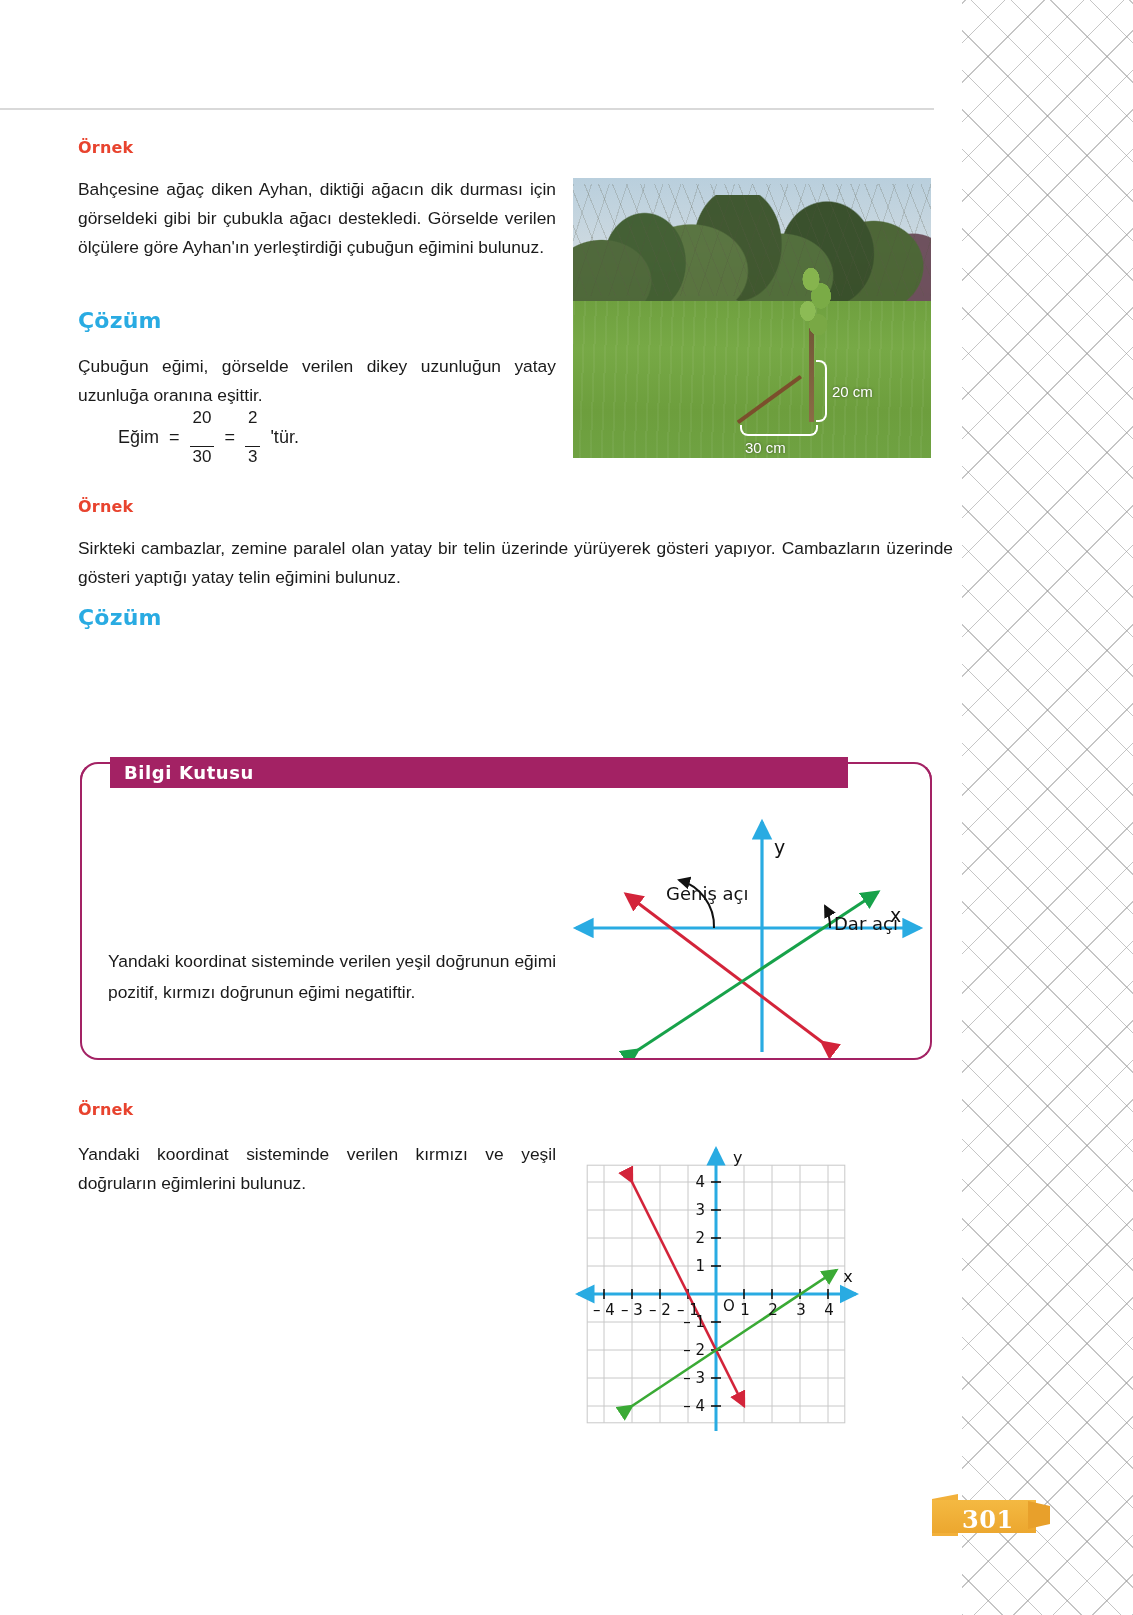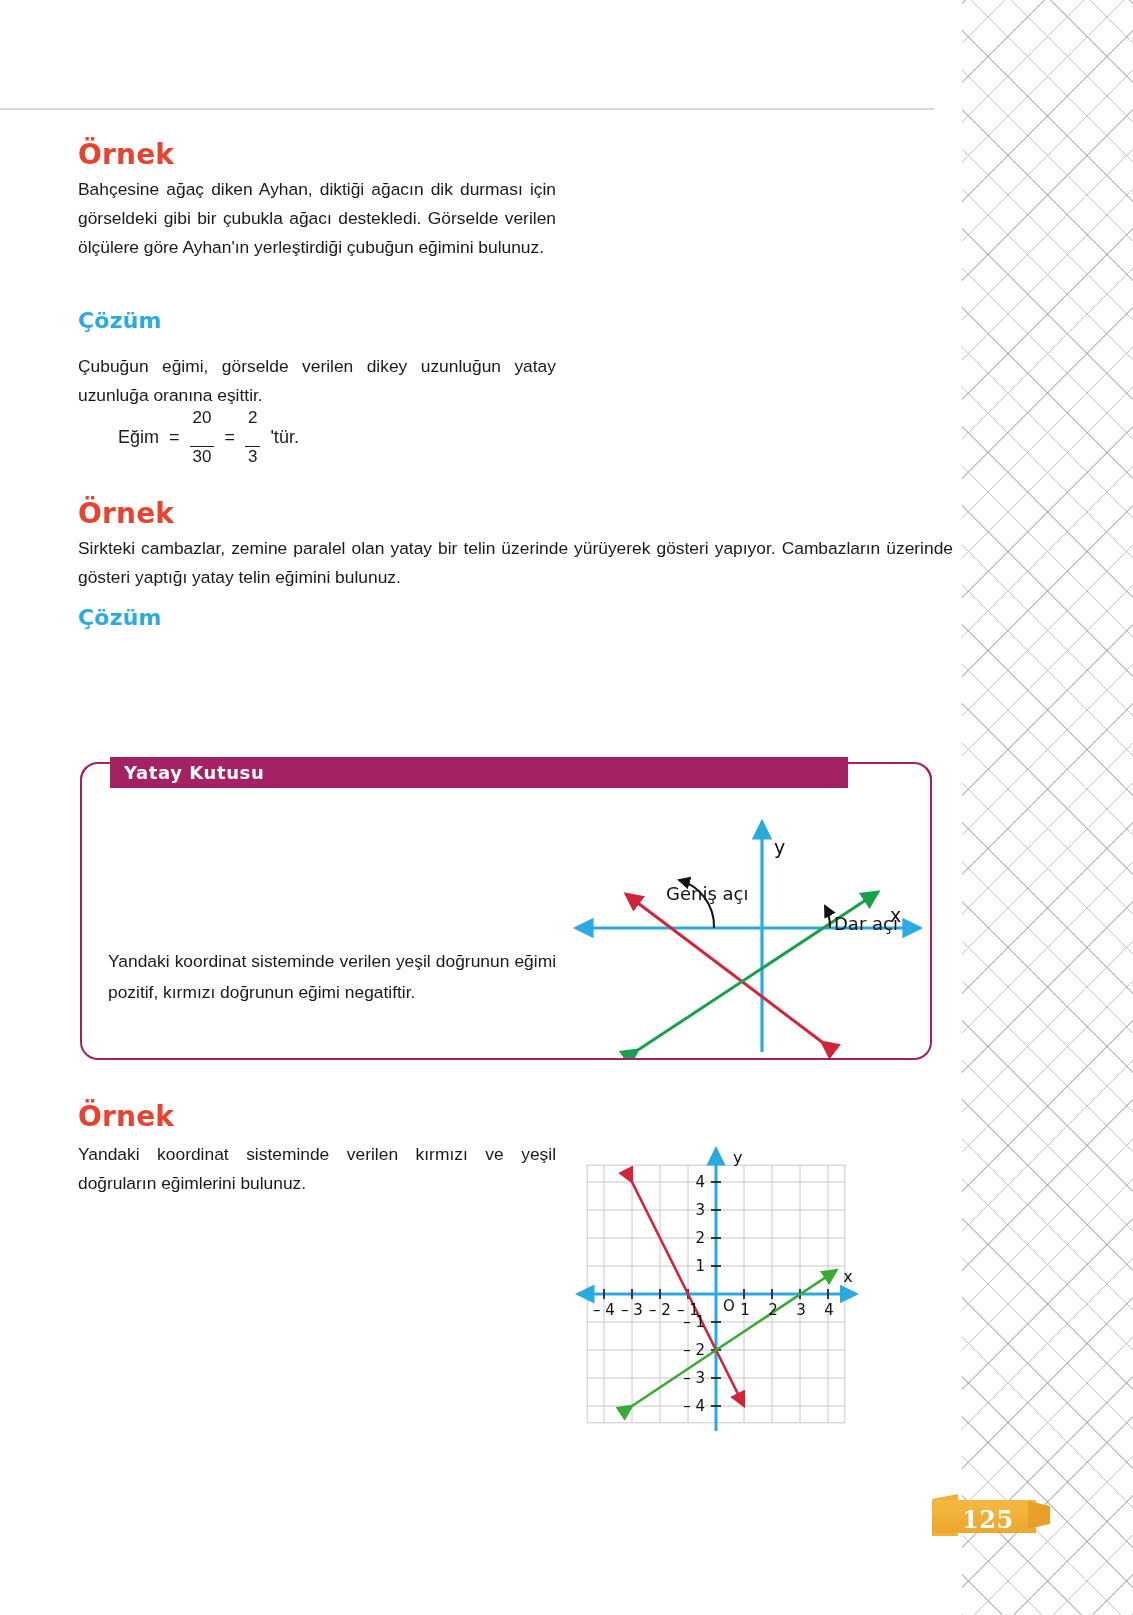--- a/index.html
+++ b/index.html
@@ -31,21 +31,21 @@
   .top-rule {
     position: absolute;
     top: 108px; left: 0; width: 934px; height: 2px;
     background: #d9d9d9;
   }
 
   
   .col { position: absolute; }
   .h-ornek {
     color: #e8432e;
-    font-size: 28px;
+    font-size: 16px;
     font-weight: bold;
     letter-spacing: .2px;
     font-family: "DejaVu Sans", sans-serif;
     text-align: center;
   }
   .h-cozum {
     color: #29abe2;
     font-size: 22px;
     font-weight: bold;
     letter-spacing: .2px;
@@ -283,31 +283,45 @@
       <span class="den">30</span>
     </span>
     <span class="tok">=</span>
     <span class="frac">
       <span class="num">2</span>
       <span class="den">3</span>
     </span>
     <span class="tok">'tür.</span>
   </div>
 
+  <div class="photo">
+    <div class="sky"></div>
+    <div class="treeline"></div>
+    <div class="branches"></div>
+    <div class="soil"></div>
+    <div class="lawn"></div>
+    <div class="sapling-trunk"></div>
+    <div class="sapling-leaves"></div>
+    <div class="stake"></div>
+    <div class="brace-v"></div>
+    <div class="brace-h"></div>
+    <div class="lbl-v">20 cm</div>
+    <div class="lbl-h">30 cm</div>
+  </div>
 
   <div class="col h-ornek" id="ex2-head">Örnek</div>
   <div class="col body-txt last-line-left" id="ex2-body">Sirkteki cambazlar, zemine paralel olan yatay bir telin üzerinde yürüyerek gösteri yapıyor. Cambazların üzerinde gösteri yaptığı yatay telin eğimini bulunuz.</div>
 
   <div class="col h-cozum" id="sol2-head">Çözüm</div>
 
   <div class="info-box"></div>
   <div class="info-top-left"></div>
   <div class="info-top-right"></div>
   <div class="info-header">
-    <span>Yatay Kutusu</span>
+    <span>Bilgi Kutusu</span>
   </div>
   <div class="info-text" id="info-p2">Yandaki koordinat sisteminde verilen yeşil doğrunun eğimi pozitif, kırmızı doğrunun eğimi negatiftir.</div>
 
   <svg class="diagram" viewBox="0 0 366 252">
     <defs>
       <marker id="ar-blue" markerWidth="7" markerHeight="7" refX="5.5" refY="3.2" orient="auto">
         <path d="M0,0 L6.5,3.2 L0,6.4 Z" fill="#29abe2"></path>
       </marker>
       <marker id="ar-red" markerWidth="7" markerHeight="7" refX="5.5" refY="3.2" orient="auto">
         <path d="M0,0 L6.5,3.2 L0,6.4 Z" fill="#d3243a"></path>
@@ -421,16 +435,16 @@
         <text x="157" y="168" font-family="DejaVu Sans, sans-serif" font-size="15" fill="#111" text-anchor="middle">O</text>
         <text x="161" y="20" font-family="DejaVu Sans, sans-serif" font-size="16" fill="#111" text-anchor="start">y</text>
         <text x="276" y="139" font-family="DejaVu Sans, sans-serif" font-size="16" fill="#111" text-anchor="middle">x</text>
       </g>
   </svg>
 
   <div class="ribbon">
     <div class="tail-l"></div>
     <div class="band"></div>
     <div class="tail-r"></div>
-    <div class="num">125</div>
+    <div class="num">301</div>
   </div>
 
 </div>
 
 </body></html>

